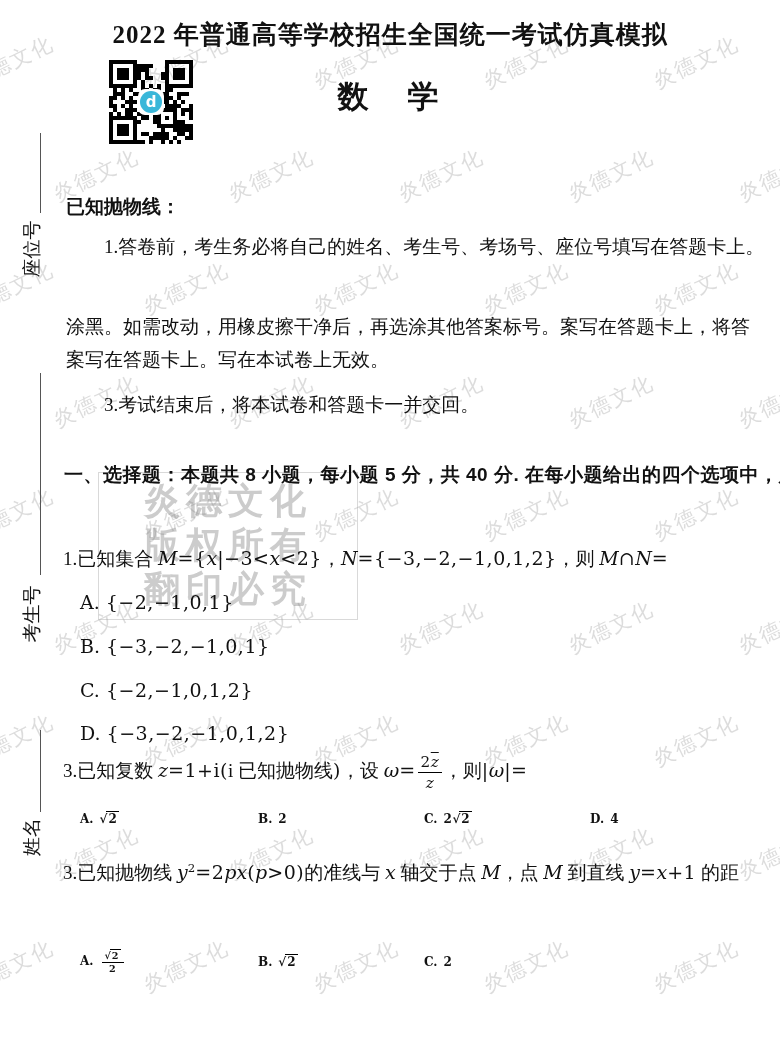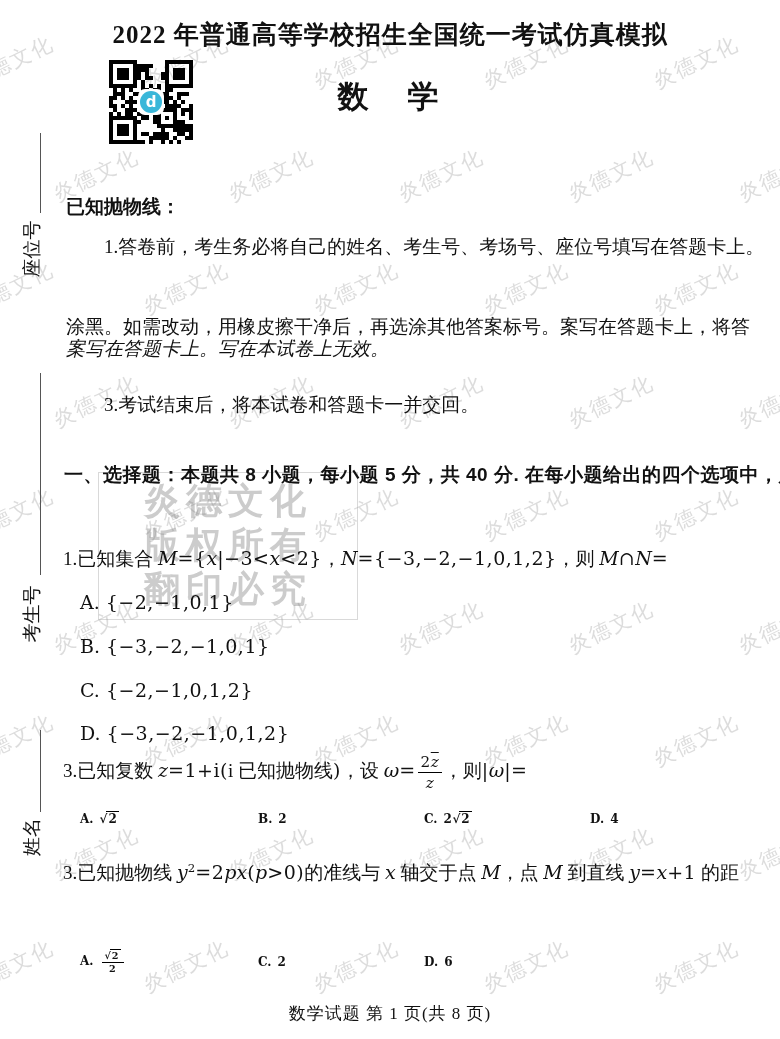--- a/index.html
+++ b/index.html
@@ -373,21 +373,21 @@
     <div class="qr-logo">
       <div class="qr-logo-circle" style="background: rgb(58, 183, 217);">d</div>
     </div>
   </div>
 
   <div class="abs subject">数　学</div>
 
   <div class="abs notice-head">已知抛物线：</div>
   <div class="abs nline" style="left:104px;top:234px;">1.答卷前，考生务必将自己的姓名、考生号、考场号、座位号填写在答题卡上。</div>
   <div class="abs nline" style="left:66px;top:314px;">涂黑。如需改动，用橡皮擦干净后，再选涂其他答案标号。案写在答题卡上，将答</div>
-  <div class="abs nline" style="left:66px;top:336px;font-style:italic;">案写在答题卡上。写在本试卷上无效。</div>
+  <div class="abs nline" style="left:66px;top:347px;">案写在答题卡上。写在本试卷上无效。</div>
   <div class="abs nline" style="left:104px;top:392px;">3.考试结束后，将本试卷和答题卡一并交回。</div>
 
   <div class="abs sec" style="left:64px;top:462px;">一、选择题：本题共 8 小题，每小题 5 分，共 40 分. 在每小题给出的四个选项中，只有</div>
 
   <div class="abs qline" style="left:63px;top:544px;"><span class="cn">1.已知集合 </span><span class="mi">M</span><span class="mr">={</span><span class="mi">x</span><span class="mr">|−3&lt;</span><span class="mi">x</span><span class="mr">&lt;2}</span><span class="cn">，</span><span class="mi">N</span><span class="mr">={−3,−2,−1,0,1,2}</span><span class="cn">，则 </span><span class="mi">M</span><span class="mr">∩</span><span class="mi">N</span><span class="mr">=</span></div>
   <div class="abs qline" style="left:80px;top:588px;">
     <span class="opt-label">A.</span><span><span class="mr">{−2,−1,0,1}</span></span>
   </div>
   <div class="abs qline" style="left:80px;top:632px;">
     <span class="opt-label">B.</span><span><span class="mr">{−3,−2,−1,0,1}</span></span>
@@ -409,19 +409,18 @@
     <span><span class="opt-label">C.</span><span><span class="mr">2</span><span class="sqrt"><span class="sign">√</span><span class="rad">2</span></span></span></span>
     <span><span class="opt-label">D.</span><span><span class="mr">4</span></span></span>
   </div>
 
   <div class="abs qline" style="left:63px;top:854px;"><span class="cn">3.已知抛物线 </span><span class="mi">y</span><span class="sup">2</span><span class="mr">=2</span><span class="mi">px</span><span class="mr">(</span><span class="mi">p</span><span class="mr">&gt;0)</span><span class="cn">的准线与 </span><span class="mi">x</span><span class="cn"> 轴交于点 </span><span class="mi">M</span><span class="cn">，点 </span><span class="mi">M</span><span class="cn"> 到直线 </span><span class="mi">y</span><span class="mr">=</span><span class="mi">x</span><span class="mr">+1</span><span class="cn"> 的距</span></div>
   <div class="abs optrow" style="left:80px;top:950px;right:40px;align-items:center;">
     <span><span class="opt-label">A.</span><span><span class="frac">
             <span class="num"><span class="sqrt"><span class="sign">√</span><span class="rad">2</span></span></span>
             <span class="den"><span class="mr">2</span></span>
           </span></span></span>
+    <span><span class="opt-label">B.</span><span><span class="sqrt"><span class="sign">√</span><span class="rad">2</span></span></span></span>
     <span><span class="opt-label">C.</span><span><span class="mr">2</span></span></span>
-    <span><span class="opt-label">D.</span><span><span class="mr">6</span></span></span>
-  </div>
-
-  <div class="abs footer">数学试题 第 1 页(共 8 页)</div>
+  </div>
+
 
 </div>
 
 </body></html>

